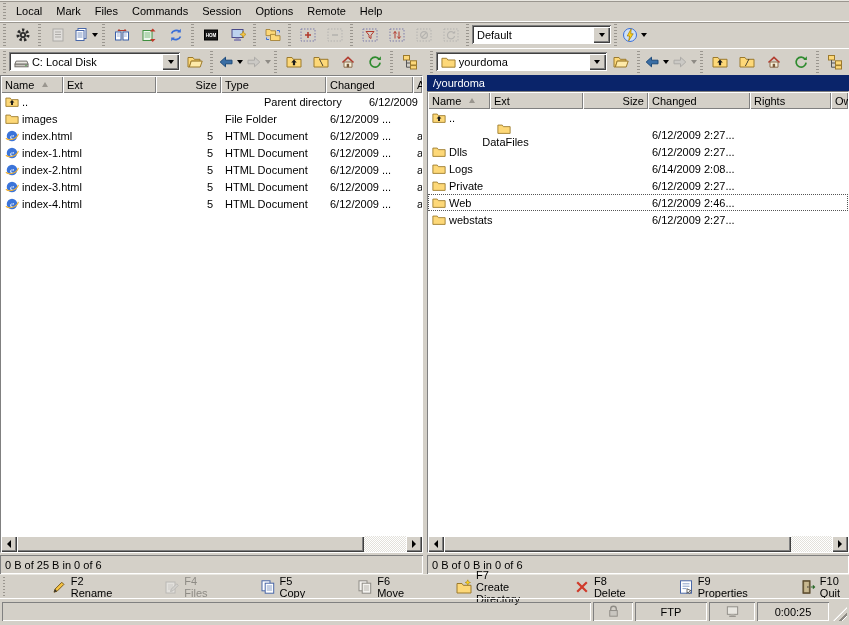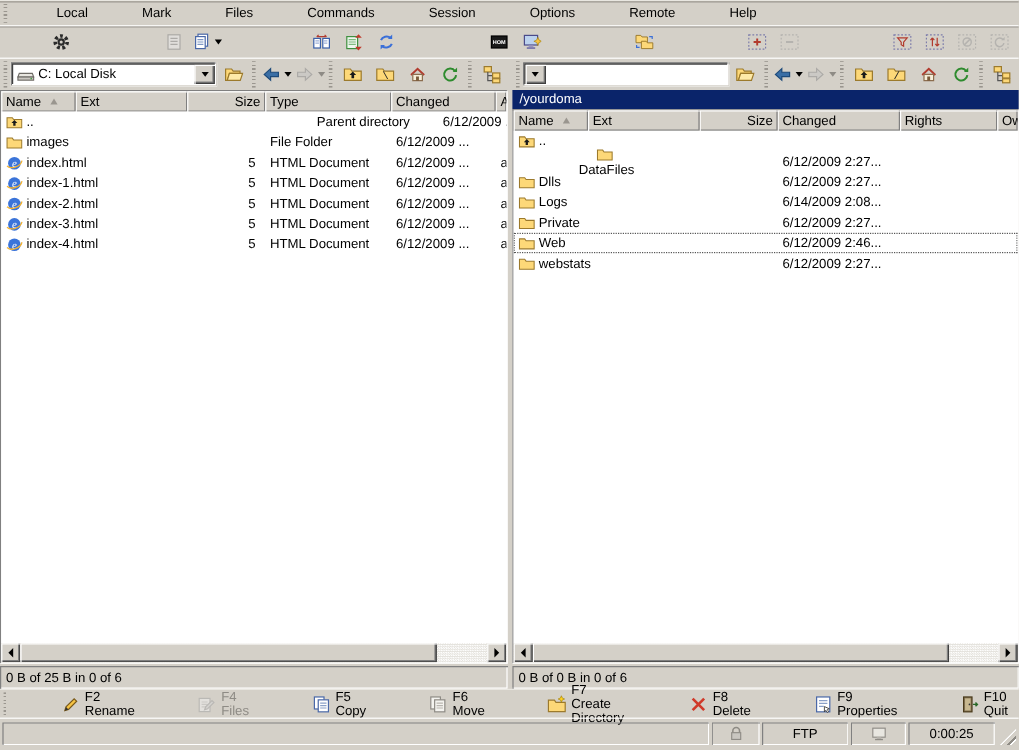--- a/index.html
+++ b/index.html
@@ -6,21 +6,21 @@
   body{
     width:849px;height:625px;overflow:hidden;position:relative;
     background:#d4d0c8;color:#000;
     font-family:"Liberation Sans",sans-serif;font-size:11px;
     -webkit-font-smoothing:none;
   }
   .app{width:849px;height:625px;display:flex;flex-direction:column;border-top:1px solid #e9e7e1;box-sizing:border-box;}
   
   .gripper{width:3px;align-self:stretch;margin:2px 3px 2px 2px;
     background:repeating-linear-gradient(to bottom,#9a968f 0 1px,transparent 1px 3px);}
-  .etch-b{border-bottom:1px solid #fff;box-shadow:0 1px 0 #9a968f inset;gap:31px;}
+  .etch-b{border-bottom:1px solid #fff;box-shadow:0 1px 0 #9a968f inset;}
   
   .menubar{height:20px;display:flex;align-items:stretch;padding-left:1px;}
   .menu-item{display:flex;align-items:center;padding:0 7px;cursor:default;}
   
   .toolbar{height:26px;display:flex;align-items:center;padding-left:1px;}
   .tb-group{display:flex;align-items:center;height:100%;}
   .tb-btn{height:22px;min-width:23px;display:flex;align-items:center;justify-content:center;padding:0 2px;}
   .tb-btn .icon{display:flex;align-items:center;justify-content:center;}
   .tb-btn.disabled svg{filter:grayscale(1) opacity(.55);}
   .icon svg{width:16px;height:16px;display:block;}
@@ -583,20 +583,28 @@
         <span>0 B of 25 B in 0 of 6</span>
       </div>
     </div>
 
     <div class="splitter"></div>
 
     <div class="pcol right">
       <div class="panel-toolbar" id="right-ptb">
           <div class="gripper"></div>
           <div class="combo" style="width: 180px;">
+            <div class="combo-body">
+              <span class="icon">
+                <svg viewBox="0 0 16 16" xmlns="http://www.w3.org/2000/svg">
+                  <path d="M1 3.5h5l1.3 1.8H15V13H1z" fill="#fdd878" stroke="#9c7a2c" stroke-width="1"></path>
+                </svg>
+              </span>
+              <span>yourdoma</span>
+            </div>
             <div class="combo-btn">
               <span class="caret"></span>
             </div>
           </div>
           <div class="tb-btn">
             <span class="icon">
               <svg viewBox="0 0 16 16" xmlns="http://www.w3.org/2000/svg">
                 <path d="M1 3.5h5l1.3 1.8H13v1.8H4.2L2.4 13H1z" fill="#fdd878" stroke="#9c7a2c"></path>
                 <path d="M4.2 7.1H15.2L13.2 13H2.4z" fill="#feeaa9" stroke="#9c7a2c"></path>
               </svg>

